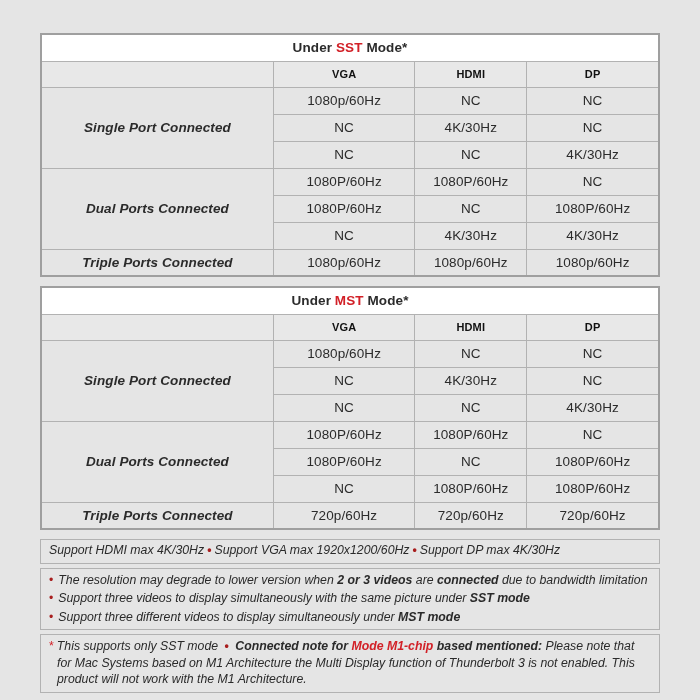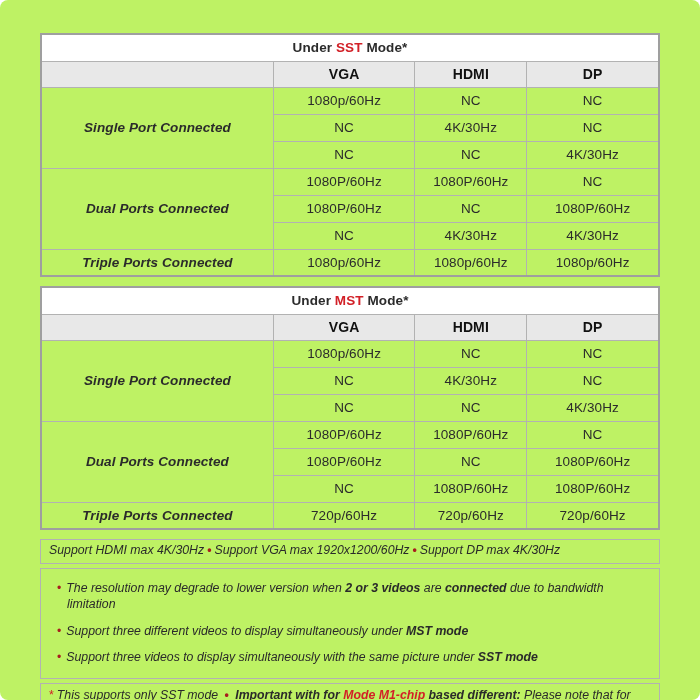--- a/index.html
+++ b/index.html
@@ -5,23 +5,22 @@
   * { box-sizing: border-box; }
   html, body { margin: 0; padding: 0; background: #ffffff; }
   body {
     font-family: "Liberation Sans", "DejaVu Sans", sans-serif;
     color: #1a1a1a;
     width: 700px;
   }
   .page {
     width: 700px;
     height: 700px;
-    background: #bef264;
+    background: #e5e5e5;
     padding: 33px 40px 0 40px;
-    border-radius: 8px;
   }
   
   table.spec {
     width: 100%;
     border-collapse: collapse;
     table-layout: fixed;
     border: 2px solid #9f9f9f;
     margin-bottom: 9px;
   }
   table.spec td {
@@ -39,21 +38,21 @@
   td.title-cell {
     font-size: 15.5px;
     font-weight: 700;
     color: #111;
     background: #ffffff;
     height: 26px;
   }
   tr.head-row td {
     background: #e8e8e8;
     font-weight: 700;
-    font-size: 14px;
+    font-size: 11px;
     color: #111;
     height: 26px;
   }
   td.group-lbl {
     font-weight: 700;
     font-size: 15px;
     color: #111;
     white-space: normal;
     font-style: italic;
   }
@@ -72,21 +71,21 @@
   }
   .note-box .nrow + .nrow { border-top: 3px solid #d946ef; }
   .note-box b { font-weight: 700; }
   .sep-dot {
     color: #a81e1e;
     font-style: normal;
     font-weight: 700;
     padding: 0 3px;
   }
   .bullet-line {
-    margin: 8px;
+    margin: 0;
     padding: 1px 8px 1px 18px;
     text-indent: -10px;
     line-height: 16.5px;
   }
   .bullet-box { padding: 2px 0 3px 0; }
   .bl-marker {
     color: #a81e1e;
     font-style: normal;
     padding-right: 5px;
   }
@@ -217,21 +216,21 @@
     </tr>
   </tbody>
     </table>
 
   <div class="note-box">
     <div class="nrow"><span>Support HDMI max 4K/30Hz</span><span class="sep-dot">•</span><span>Support VGA max 1920x1200/60Hz</span><span class="sep-dot">•</span><span>Support DP max 4K/30Hz</span></div>
   </div>
 
   <div class="note-box bullet-box">
     <p class="bullet-line"><span class="bl-marker">•</span><span>The resolution may degrade to lower version when </span><b>2 or 3 videos</b><span> are </span><b>connected</b><span> due to bandwidth limitation</span></p>
+    <p class="bullet-line"><span class="bl-marker">•</span><span>Support three videos to display simultaneously with the same picture under </span><b>SST mode</b></p>
     <p class="bullet-line"><span class="bl-marker">•</span><span>Support three different videos to display simultaneously under </span><b>MST mode</b></p>
-    <p class="bullet-line"><span class="bl-marker">•</span><span>Support three videos to display simultaneously with the same picture under </span><b>SST mode</b></p>
   </div>
 
   <div class="note-box apple-box">
-    <div class="nrow"><span class="ast">*</span><span>This supports only SST mode </span><span class="sep-dot">•</span><b> Important with for </b><b class="red">Mode M1-chip</b><b> based different:</b><span> Please note that for Mac Systems based on M1 Architecture the Multi Display function of Thunderbolt 3 is not enabled. This product will not work with the M1 Architecture.</span></div>
+    <div class="nrow"><span class="ast">*</span><span>This supports only SST mode </span><span class="sep-dot">•</span><b> Connected note for </b><b class="red">Mode M1-chip</b><b> based mentioned:</b><span> Please note that for Mac Systems based on M1 Architecture the Multi Display function of Thunderbolt 3 is not enabled. This product will not work with the M1 Architecture.</span></div>
   </div>
 
 </div>
 
 </body></html>

